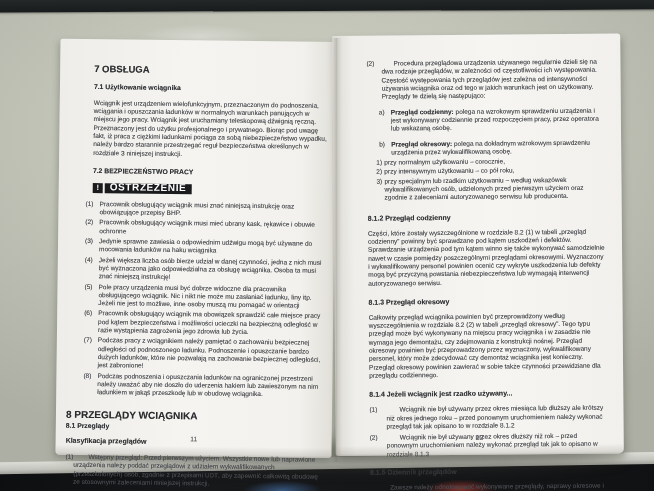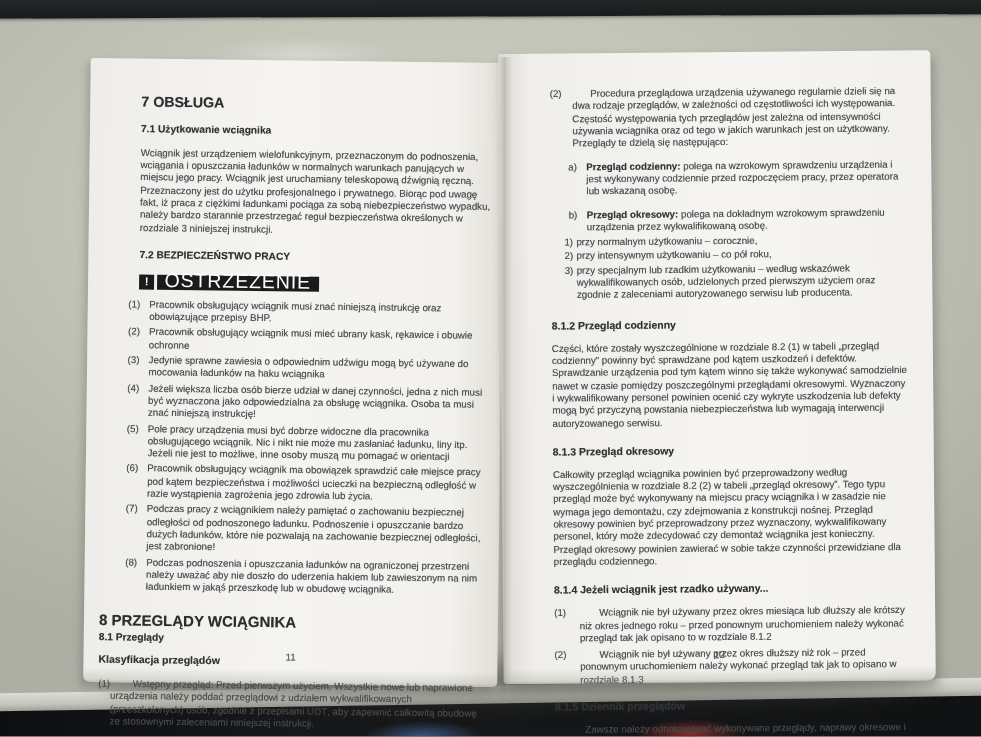--- a/index.html
+++ b/index.html
@@ -35,21 +35,21 @@
   .page::after{content:"";position:absolute;left:0;right:0;bottom:0;height:10px;
     background:linear-gradient(180deg,rgba(150,148,138,0) 0%,rgba(150,148,138,.28) 80%,rgba(120,118,108,.4) 100%);}
   .h-main{font-size:9.5px;font-weight:bold;color:#2c2e30;margin:0 0 8px 0;}
   .h-sub{font-size:6.8px;font-weight:bold;color:#2f3133;margin:0 0 7px 0;}
   .h-sec{font-size:7px;font-weight:bold;color:#2f3133;margin:10px 0 6px 0;}
   .h-big{font-size:10px;font-weight:bold;color:#2a2c2e;margin:12px 0 1px 0;}
   .para{margin:0 0 8px 0;}
   .warn{display:flex;align-items:stretch;margin:7px 0 7px 0;height:10px;}
   .warn-sq{width:10px;background:#1b1b1d;color:#fff;font-weight:bold;font-size:7.5px;
     display:flex;align-items:center;justify-content:center;margin-right:2px;text-shadow:none;}
-  .warn-bar{background:#1b1b1d;color:#fff;font-weight:normal;font-size:13px;letter-spacing:.6px;
+  .warn-bar{background:#1b1b1d;color:#fff;font-weight:bold;font-size:10px;letter-spacing:.6px;
     display:flex;align-items:center;padding:0 5px;text-shadow:none;}
   .li{display:flex;margin:0 0 2px -7px;}
   .li .num{flex:0 0 14px;}
   .li .txt{flex:1;}
   .sec8{margin-left:-24px;}
   .item8{position:relative;padding-left:8px;margin-top:7px;}
   .item8 .num{position:absolute;left:0;top:0;}
   .item8 .txt{display:block;text-indent:15px;}
   .hang{position:relative;margin-bottom:7px;}
   .item2{padding-left:15px;}

